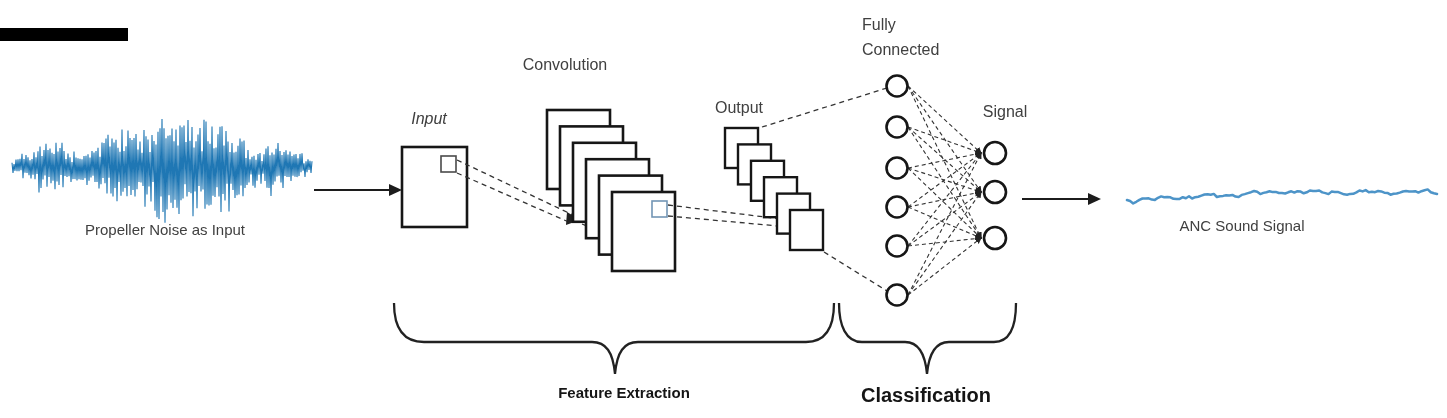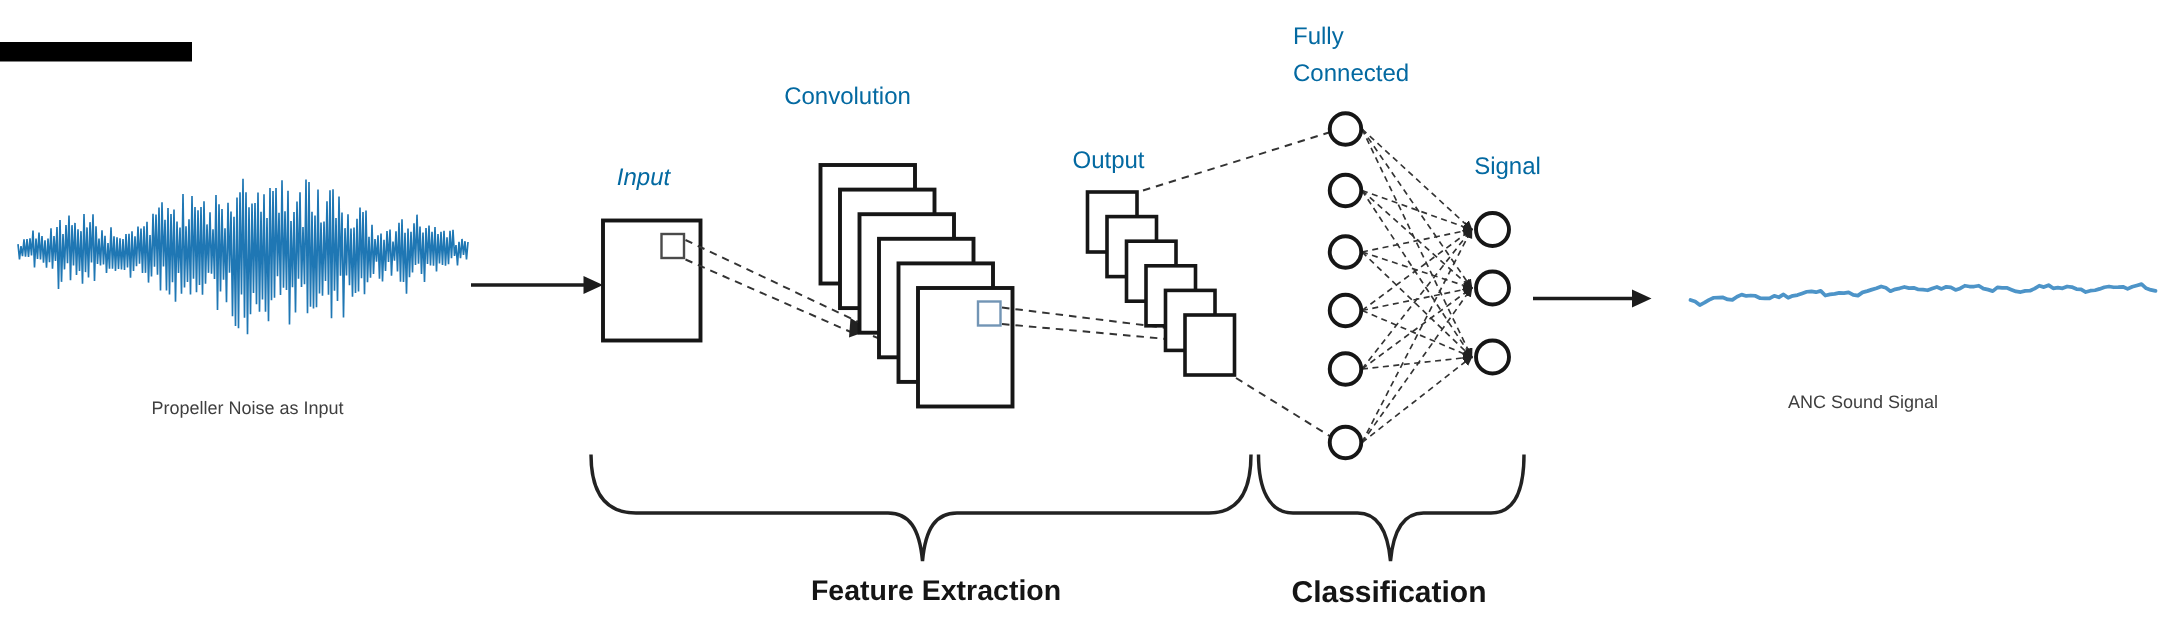--- a/index.html
+++ b/index.html
@@ -1,21 +1,21 @@
 <!DOCTYPE html>
 <html><head>
 <meta charset="utf-8">
 <style>
   html,body{margin:0;padding:0;background:#ffffff;}
   body{width:1447px;height:418px;position:relative;overflow:hidden;
        font-family:"Liberation Sans", sans-serif;}
-  .lbl{position:absolute;color:#0369a1;font-size:16px;white-space:nowrap;}
+  .lbl{position:absolute;color:#404040;font-size:16px;white-space:nowrap;}
   .lbl.center{transform:translateX(-50%);}
-  .caption{position:absolute;color:#3f3f3f;font-size:12px;transform:translateX(-50%);white-space:nowrap;margin-top:44px;}
-  .brace-label{position:absolute;color:#151515;font-size:19px;font-weight:700;transform:translateX(-50%);white-space:nowrap;}
+  .caption{position:absolute;color:#3f3f3f;font-size:15px;transform:translateX(-50%);white-space:nowrap;}
+  .brace-label{position:absolute;color:#151515;font-size:15px;font-weight:700;transform:translateX(-50%);white-space:nowrap;}
   #fully-label{white-space:pre-line;line-height:25px;}
   #black-bar{position:absolute;left:0;top:28px;width:128px;height:13px;background:#000;}
   svg{position:absolute;left:0;top:0;}
 </style>
 </head>
 <body>
 
 <div id="black-bar" style="background: rgb(0, 0, 0);"></div>
 
 <svg id="diagram" width="1447" height="418" viewBox="0 0 1447 418">

